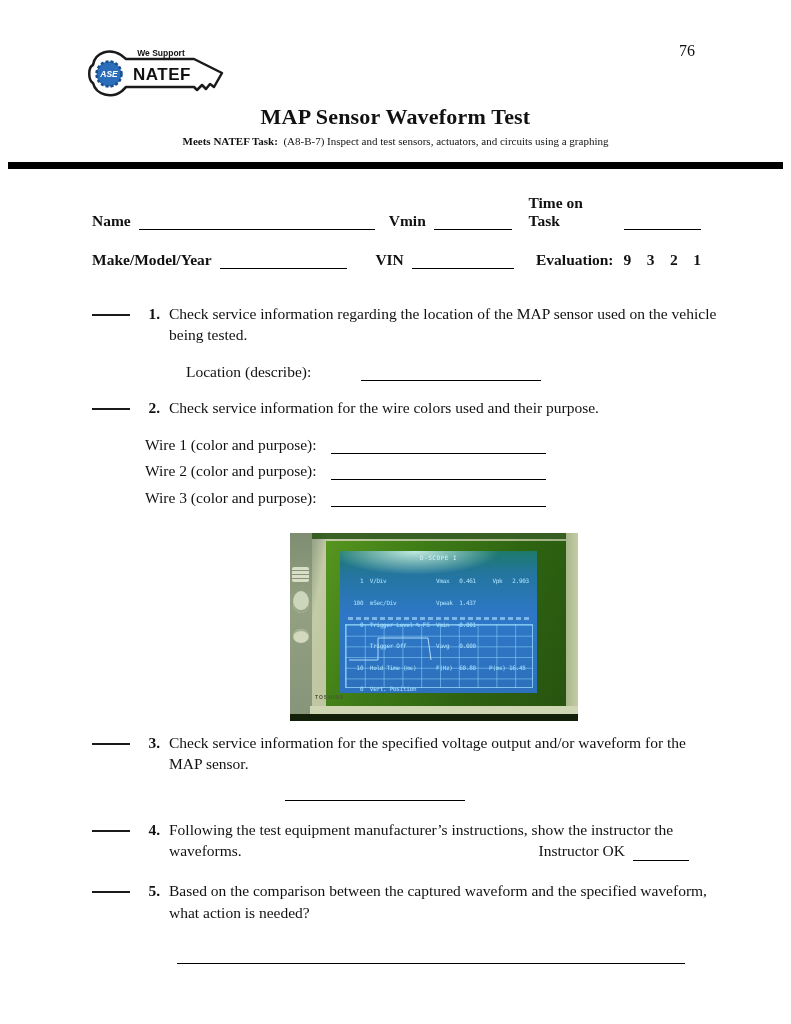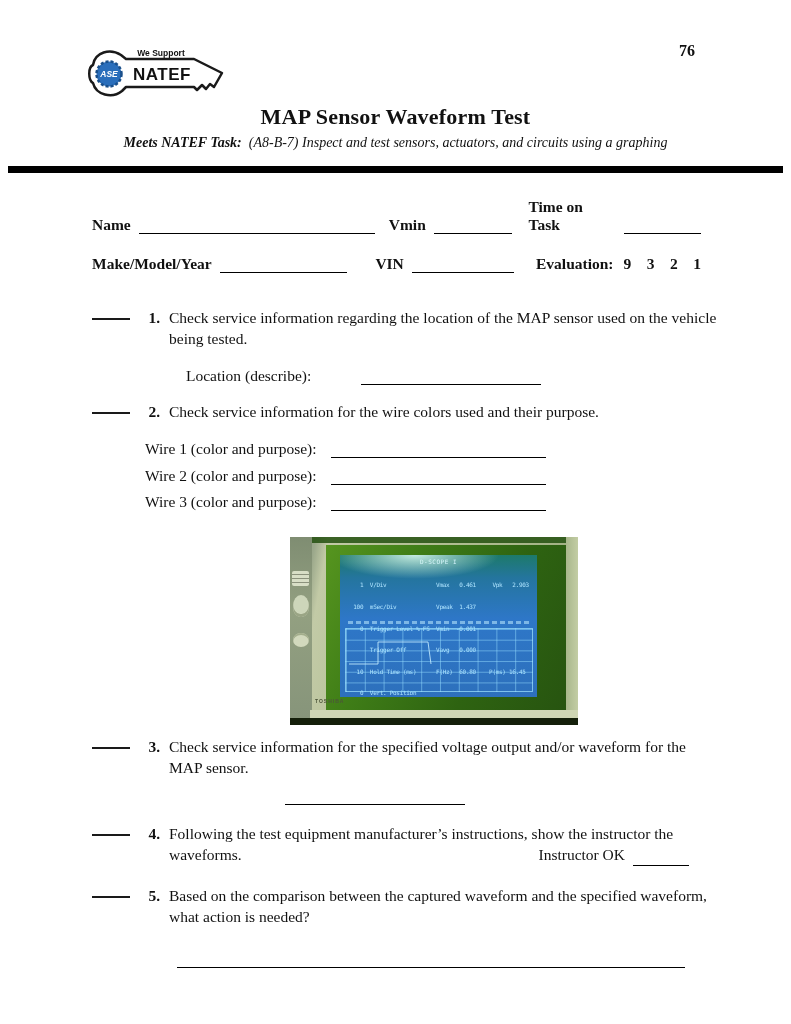--- a/index.html
+++ b/index.html
@@ -5,23 +5,23 @@
   * { margin:0; padding:0; box-sizing:border-box; }
   html,body { background:#ffffff; }
   .page {
     position:relative; width:791px; height:1024px; margin:0 auto;
     background:#ffffff; color:#111;
     font-family:"Liberation Serif", serif; font-size:15.5px; overflow:hidden;
   }
 
   
   .logo-wrap { position:absolute; left:86px; top:44px; width:140px; height:58px; }
-  .page-num { position:absolute; right:96px; top:42px; font-weight:bold; font-size:16px; }
+  .page-num { position:absolute; right:96px; top:42px; font-weight:normal; font-size:16px; }
   .title { margin-top:104px; text-align:center; font-weight:bold; font-size:22px; letter-spacing:.2px; }
-  .task { width:660px; margin:4px auto 0; text-align:center; font-size:14px; line-height:1.35;font-style:italic; }
+  .task { width:660px; margin:4px auto 0; text-align:center; font-size:11px; line-height:1.35; }
   .task b { font-weight:bold; }
   .thick-rule { height:7px; background:#000; margin:13px 8px 0; }
 
   
   .frow { display:flex; align-items:flex-end; margin:0 90px 0 92px; font-weight:bold; font-size:15.5px; }
   .frow.r1 { margin-top:25px; }
   .frow.r2 { margin-top:21px; }
   .fline { display:inline-block; border-bottom:1.6px solid #000; height:14px; }
 
   

